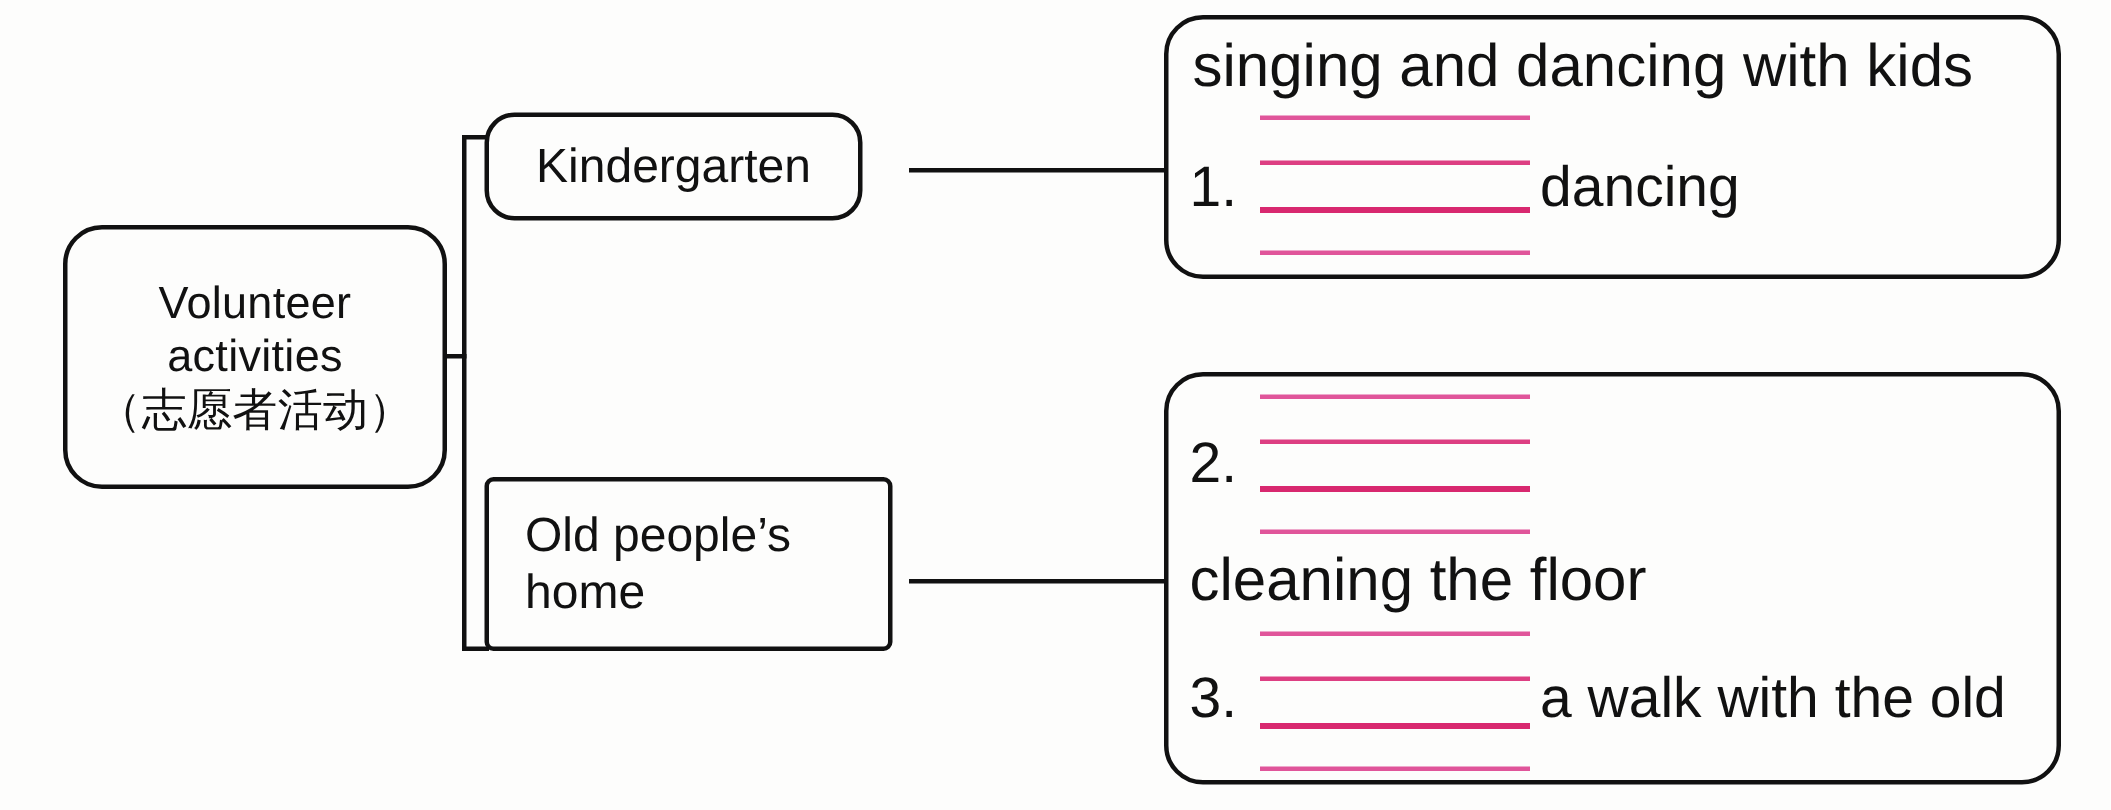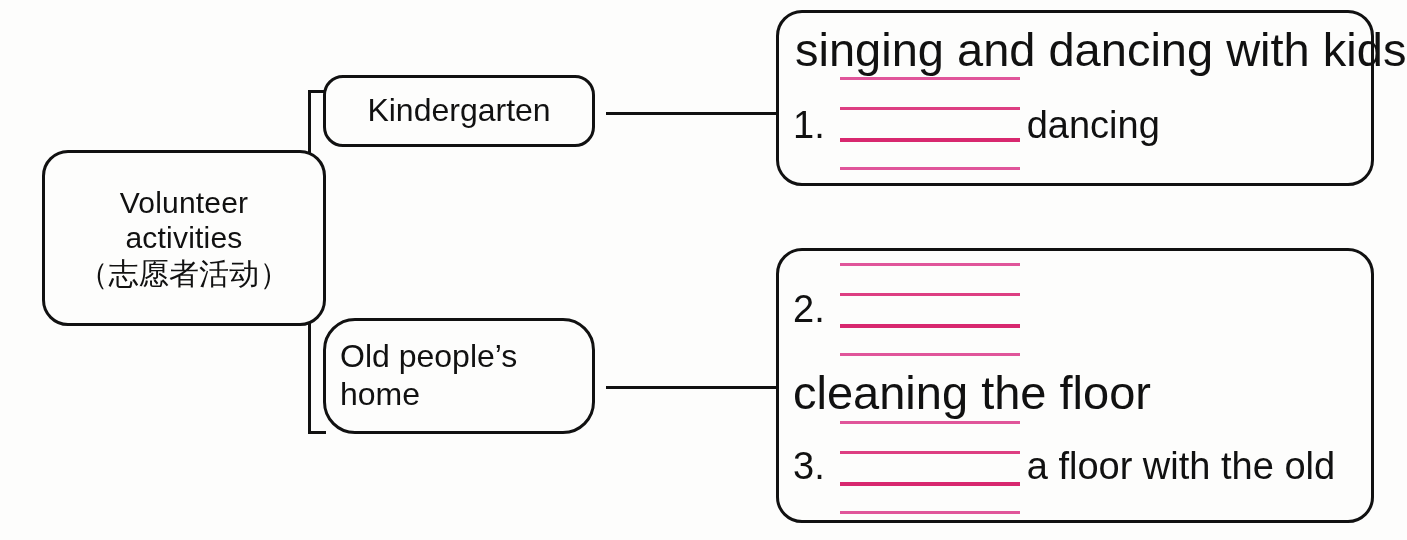--- a/index.html
+++ b/index.html
@@ -29,38 +29,38 @@
     justify-content: center;
     text-align: center;
     line-height: 1.18;
   }
   .node .label {
     display: block;
     white-space: pre-line;
   }
 
   #node-root {
-    left: 42px; top: 150px; width: 284px; height: 176px;
+    left: 42px; top: 150px; width: 256px; height: 176px;
     border-radius: 26px;
     font-size: 30px;
   }
   #node-root .label { letter-spacing: 0.2px; }
 
   #node-kindergarten {
-    left: 323px; top: 75px; width: 272px; height: 72px;
+    left: 323px; top: 75px; width: 252px; height: 72px;
     border-radius: 20px;
     font-size: 32px;
   }
 
   #node-oldpeople {
     left: 323px; top: 318px; width: 272px; height: 116px;
-    border-radius: 32px;
+    border-radius: 6px;
     font-size: 32px;
     justify-content: flex-start;
-    padding-left: 14px;
+    padding-left: 24px;
     text-align: left;
   }
 
   
   .panel {
     position: absolute;
     box-sizing: border-box;
     border: 3px solid #111111;
     border-radius: 26px;
     background: #fdfdfc;
@@ -112,21 +112,21 @@
     align-items: baseline;
     font-size: 38px;
     white-space: nowrap;
   }
   .answer-row .num { margin-right: 6px; }
   .answer-row .blank-gap { display: inline-block; width: 196px; }
   .answer-row .tail { }
 
   .free-text {
     position: absolute;
-    font-size: 47px;
+    font-size: 40px;
     white-space: nowrap;
   }
 
   
   #p1-heading   { left: 795px; top: 22px; }
   #p1-ruled     { left: 840px; top: 77px; }
   #p1-row1      { left: 793px; top: 104px; }
 
   
   #p2-ruled     { left: 840px; top: 263px; }
@@ -198,16 +198,16 @@
   <div class="ruled" id="p2-ruled-b">
     <i class="line-1"></i>
     <i class="line-2"></i>
     <i class="line-3"></i>
     <i class="line-4"></i>
   </div>
 
   <div class="answer-row" id="p2-row3">
     <span class="num">3.</span>
     <span class="blank-gap"></span>
-    <span class="tail">a floor with the old</span>
+    <span class="tail">a walk with the old</span>
   </div>
 
 </div>
 
 </body></html>

